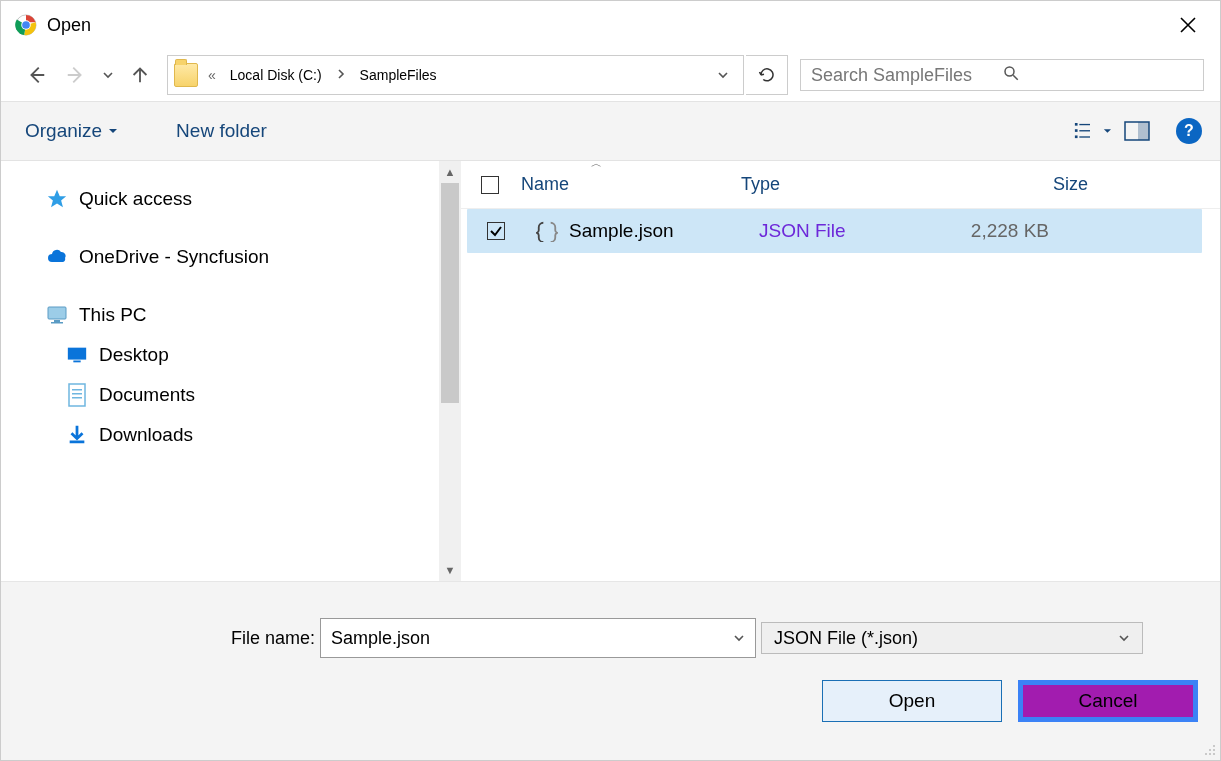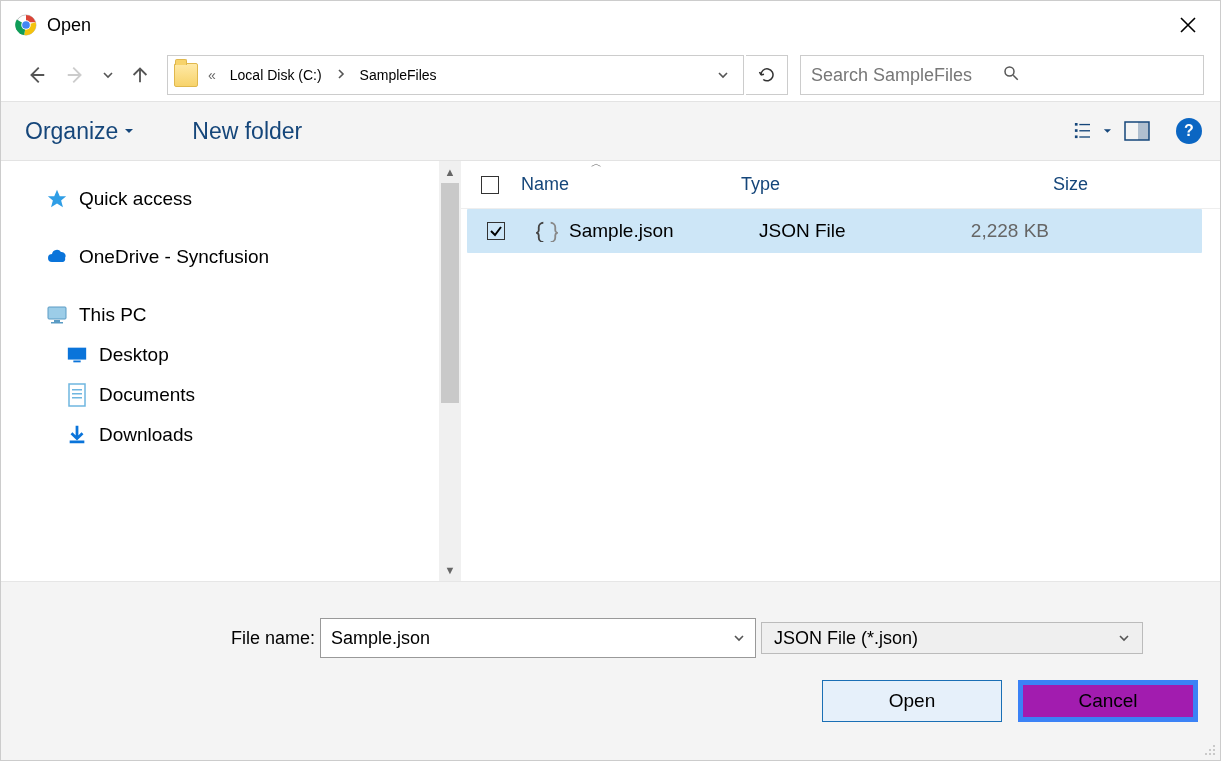--- a/index.html
+++ b/index.html
@@ -92,42 +92,42 @@
     color: #555;
   }
   .refresh-btn {
     width: 42px; height: 40px;
     border: 1px solid #ccc;
     border-left: none;
     display:flex; align-items:center; justify-content:center;
     color:#333;
   }
   .search-box {
-    width: 404px; height: 40px;
+    width: 404px; height: 32px;
     border: 1px solid #ccc;
     margin-left: 10px;
     display: flex; align-items: center;
     padding: 0 10px;
     color: #777;
   }
   .search-box span { flex:1; font-size: 18px; }
   .search-ico { color:#555; }
   
   .toolbar {
     height: 60px;
     background: #f4f4f4;
     border-top: 1px solid #e3e3e3;
     border-bottom: 1px solid #e3e3e3;
     display: flex; align-items: center;
     padding: 0 18px;
     gap: 6px;
   }
   .tb-link {
     color: #15467a;
-    font-size: 23px;
+    font-size: 19px;
     padding: 6px 6px;
     display:flex; align-items:center; gap:6px;
   }
   .tb-sep { width: 34px; }
   .tb-spacer { flex:1; }
   .tb-ico {
     width: 38px; height: 38px;
     display:flex; align-items:center; justify-content:center;
     color:#15467a;
   }
@@ -216,21 +216,21 @@
   .row-check {
     width:18px; height:18px; border:1.5px solid #333;
     display:flex; align-items:center; justify-content:center;
     font-size:14px;
   }
   .file-ico {
     width:24px; height:24px; margin-left:8px;
     display:flex; align-items:center; justify-content:center;
   }
   .row-name { width: 200px; padding-left:10px; color:#000; }
-  .row-type { width: 170px; color:#000000; }
+  .row-type { width: 170px; color:#6d28d9; }
   .row-size { width: 150px; color:#666; text-align:right; padding-right:30px; }
 
   
   .footer {
     background: #f4f4f4;
     border-top: 1px solid #e6e6e6;
     height: 179px;
     padding: 36px 22px 0 0;
   }
   .fn-row {

